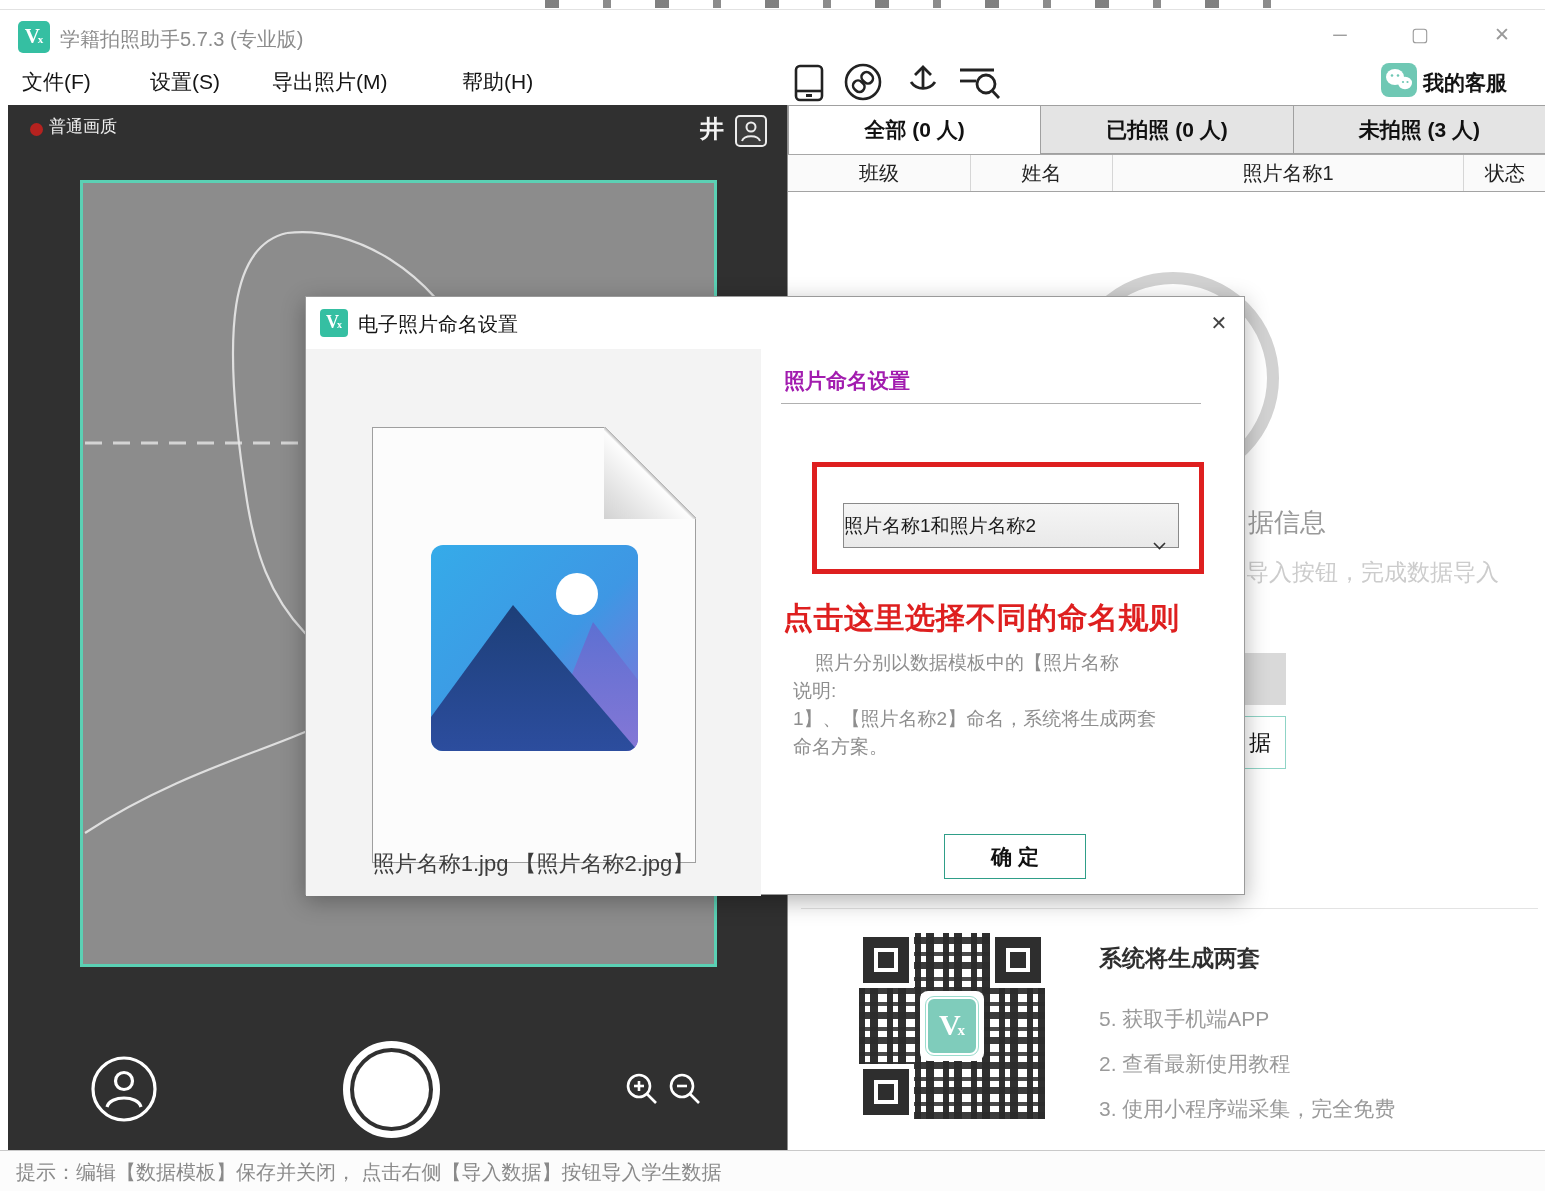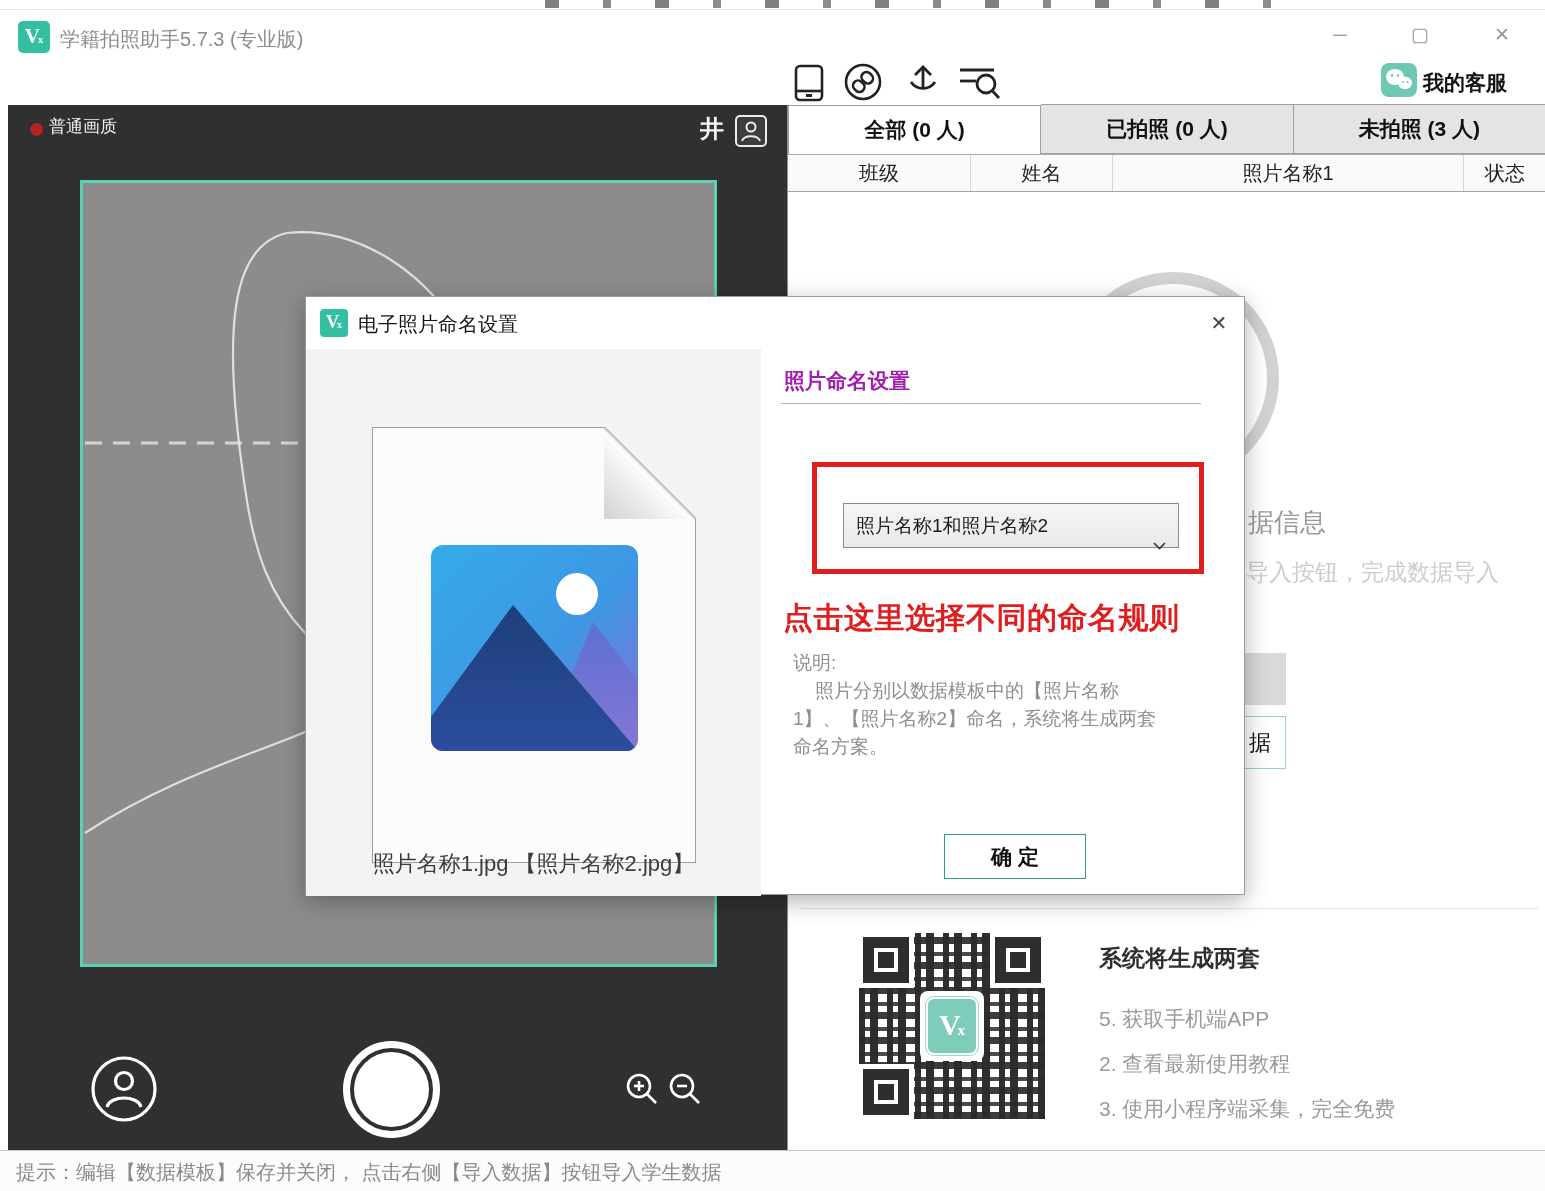--- a/index.html
+++ b/index.html
@@ -39,21 +39,21 @@
   .preview svg { position:absolute; left:0; top:0; }
 
   .person-circle { position:absolute; left:82px; top:950px; }
   .shutter { position:absolute; left:335px; top:936px; width:97px; height:97px; border:7px solid #fff; border-radius:50%; background:transparent; }
   .shutter-inner { position:absolute; left:4px; top:4px; width:75px; height:75px; background:#fff; border-radius:50%; }
   .zoom-in-wrap { position:absolute; left:615px; top:965px; }
   .zoom-out-wrap { position:absolute; left:658px; top:965px; }
 
   
   .data-panel { position:absolute; left:787px; top:105px; width:758px; height:1045px; background:#fff; border-left:1px solid #8f8f8f; }
-  .tabs { position:absolute; left:0; top:0; width:758px; height:50px; display:flex; border-bottom:1px solid #a8a8a8;align-items:flex-end; }
+  .tabs { position:absolute; left:0; top:0; width:758px; height:50px; display:flex; border-bottom:1px solid #a8a8a8; }
   .tab { flex:1; border:1px solid #a0a0a0; border-left:none; background:#e4e4e4; font-size:21px; font-weight:bold; color:#111;
     text-align:center; line-height:48px; }
   .tab.active { background:#fff; border-bottom:none; border-left:1px solid #a0a0a0; }
   .thead { position:absolute; left:0; top:50px; width:758px; height:37px; display:flex; background:#fafafa; border-bottom:1px solid #a3a3a3; }
   .th { font-size:20px; color:#222; text-align:center; line-height:36px; border-right:1px solid #d6d6d6; }
   .th:last-child { border-right:none; }
   .th-0 { width:183px; } .th-1 { width:142px; } .th-2 { width:351px; } .th-3 { width:82px; }
 
   
   .es-ring { position:absolute; left:279px; top:167px; width:212px; height:212px; border:12px solid #d2d2d2; border-radius:50%; }
@@ -97,21 +97,21 @@
   .page { position:absolute; left:66px; top:78px; width:324px; height:436px; background:#fcfcfc; border:1px solid #9f9f9f; }
   .fold { position:absolute; top:-1px; right:-1px; width:92px; height:92px;
     background:linear-gradient(225deg,#f3f3f3 0 49%,#aaaaaa 49%,#fdfdfd 52%,#ececec 70%,#d2d2d2 100%); }
   .thumb { position:absolute; left:58px; top:117px; width:207px; height:206px; }
   .dlg-filename { position:absolute; left:0; top:552px; width:455px; text-align:center; font-size:22px; color:#3c3c3c; }
 
   .dlg-right-heading { position:absolute; left:478px; top:70px; font-size:21px; font-weight:bold; color:#a21caf; }
   .dlg-underline { position:absolute; left:475px; top:106px; width:420px; height:1px; background:#b0b0b0; }
   .red-rect { position:absolute; left:506px; top:165px; width:392px; height:112px; border:5px solid #de1f1f; pointer-events:none; z-index:3; }
   .name-select { position:absolute; left:537px; top:206px; width:336px; height:45px; background:linear-gradient(#f5f5f5,#e9e9e9);
-    border:1px solid #8a8a8a; font-size:19px; color:#1a1a1a; line-height:43px; padding-left:12px; z-index:2; }
+    border:1px solid #8a8a8a; font-size:19px; color:#1a1a1a; line-height:43px; z-index:2; }
   .name-select .chev { position:absolute; right:12px; top:18px; }
   .dlg-note { position:absolute; left:487px; top:352px; width:420px; font-size:19px; color:#8e8e8e; line-height:28px; }
   .note-line { white-space:pre-wrap; }
   .note-line.indent { text-indent:22px; }
   .confirm-btn { position:absolute; left:638px; top:537px; width:142px; height:45px; background:#fff; border:1px solid #2f9e88;
     font-size:21px; font-weight:bold; color:#111; text-align:center; line-height:43px; }
 
   .annotation-text { position:absolute; left:783px; top:598px; font-size:30px; font-weight:bold; color:#de1f1f; z-index:20; letter-spacing:.5px; }
 </style>
 </head>
@@ -122,20 +122,26 @@
   <div class="top-marks"></div>
 
   <div class="titlebar">
     <div class="app-icon">V<small>x</small></div>
     <div class="win-title">学籍拍照助手5.7.3 (专业版)</div>
     <div class="win-btn btn-min">─</div>
     <div class="win-btn btn-max">▢</div>
     <div class="win-btn btn-close">✕</div>
   </div>
 
+  <div class="menubar">
+    <div class="menu-item" style="left:22px">文件(F)</div>
+    <div class="menu-item" style="left:150px">设置(S)</div>
+    <div class="menu-item" style="left:272px">导出照片(M)</div>
+    <div class="menu-item" style="left:462px">帮助(H)</div>
+  </div>
 
   <div class="tool-icon" style="left:791px;top:64px">
     <svg width="36" height="38" viewBox="0 0 36 38" fill="none" stroke="#222" stroke-width="2.6">
       <rect x="5" y="2" width="26" height="34" rx="4"></rect>
         <line x1="5" y1="27" x2="31" y2="27"></line>
         <line x1="15" y1="31.5" x2="21" y2="31.5" stroke-width="3"></line>
     </svg>
   </div>
   <div class="tool-icon" style="left:843px;top:62px">
     <svg width="40" height="40" viewBox="0 0 40 40" fill="none" stroke="#222" stroke-width="2.6">
@@ -311,22 +317,22 @@
     <div class="name-select">
       <span>照片名称1和照片名称2</span>
       <span class="chev">
         <svg width="13" height="8" viewBox="0 0 13 8" fill="none" stroke="#333" stroke-width="1.6">
           <polyline points="1,1 6.5,6.5 12,1"></polyline>
         </svg>
       </span>
     </div>
 
     <div class="dlg-note">
+      <div class="note-line indent">照片分别以数据模板中的【照片名称</div>
       <div class="note-line">说明:</div>
-      <div class="note-line indent">照片分别以数据模板中的【照片名称</div>
       <div class="note-line">1】、【照片名称2】命名，系统将生成两套</div>
       <div class="note-line">命名方案。</div>
     </div>
 
     <div class="confirm-btn">确 定</div>
   </div>
 
   <div class="annotation-text">点击这里选择不同的命名规则</div>
 
 </div>

